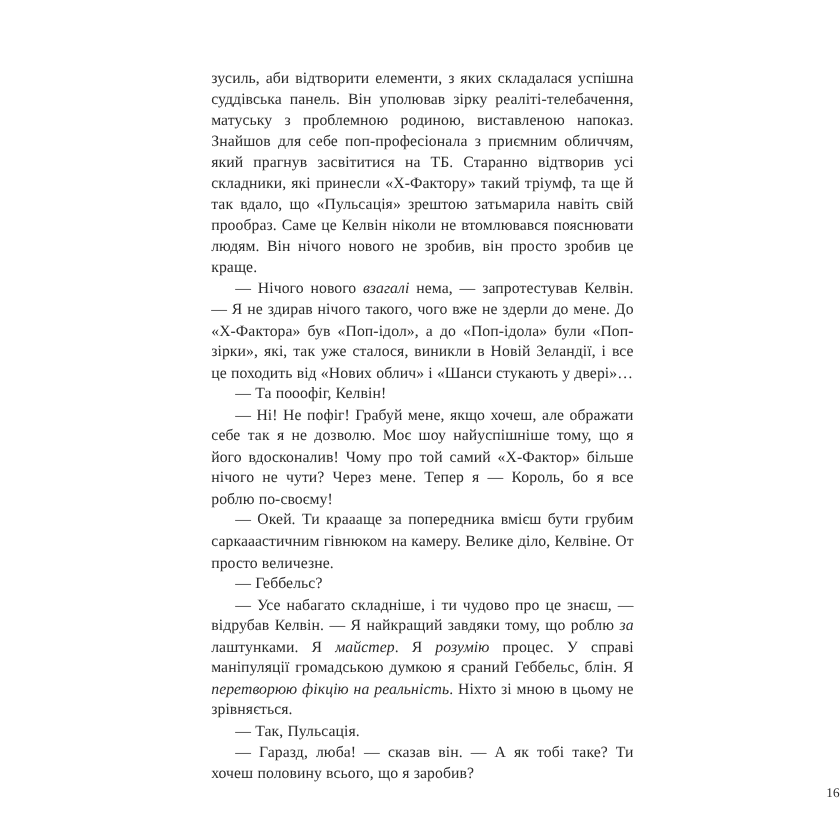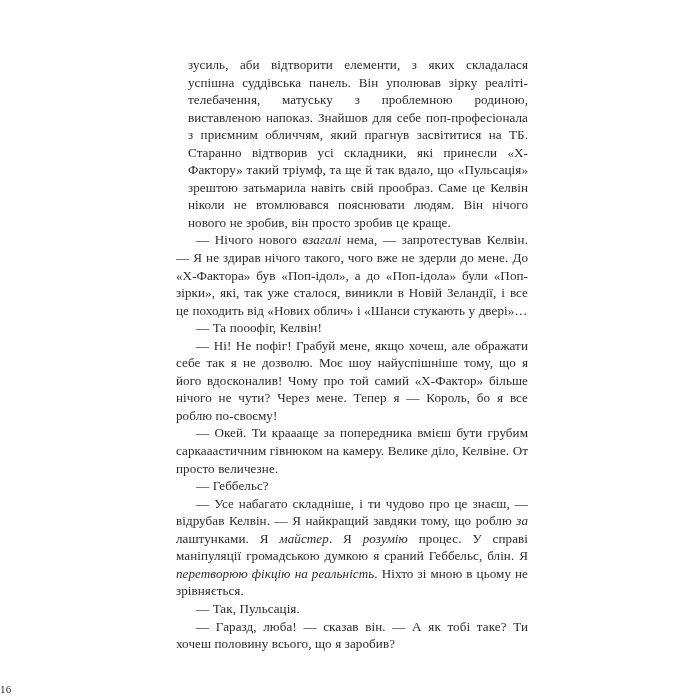--- a/index.html
+++ b/index.html
@@ -36,37 +36,35 @@
     text-justify: inter-word;
     hyphens: none;
     word-spacing: 0.01em;
     letter-spacing: 0.005em;
   }
   .para.indent {
     text-indent: 20px;
   }
   .para.cont {
     text-indent: 0;
-    margin-left: 12px;
   }
   .para em {
     font-style: italic;
   }
   .page-number {
     position: absolute;
     left: 0;
     top: 654px;
     width: 700px;
-    text-align: left;
+    text-align: right;
     font-size: 11px;
     line-height: 14px;
     color: #2b2b2b;
     font-family: "Liberation Serif", "DejaVu Serif", serif;
     letter-spacing: 0.02em;
-    margin-top: 28px;
   }
 </style>
 </head>
 <body>
 
 <div class="page">
 
   <div class="text-block">
     <p class="para cont">зусиль, аби відтворити елементи, з яких складалася успішна суддівська панель. Він уполював зірку реаліті-телебачення, матуську з проблемною родиною, виставленою напоказ. Знайшов для себе поп-професіонала з приємним обличчям, який прагнув засвітитися на ТБ. Старанно відтворив усі складники, які принесли «Х-Фактору» такий тріумф, та ще й так вдало, що «Пульсація» зрештою затьмарила навіть свій прообраз. Саме це Келвін ніколи не втомлювався пояснювати людям. Він нічого нового не зробив, він просто зробив це краще.</p>
     <p class="para indent">— Нічого нового <em>взагалі</em> нема, — запротестував Келвін. — Я не здирав нічого такого, чого вже не здерли до мене. До «Х-Фактора» був «Поп-ідол», а до «Поп-ідола» були «Поп-зірки», які, так уже сталося, виникли в Новій Зеландії, і все це походить від «Нових облич» і «Шанси стукають у двері»…</p>

